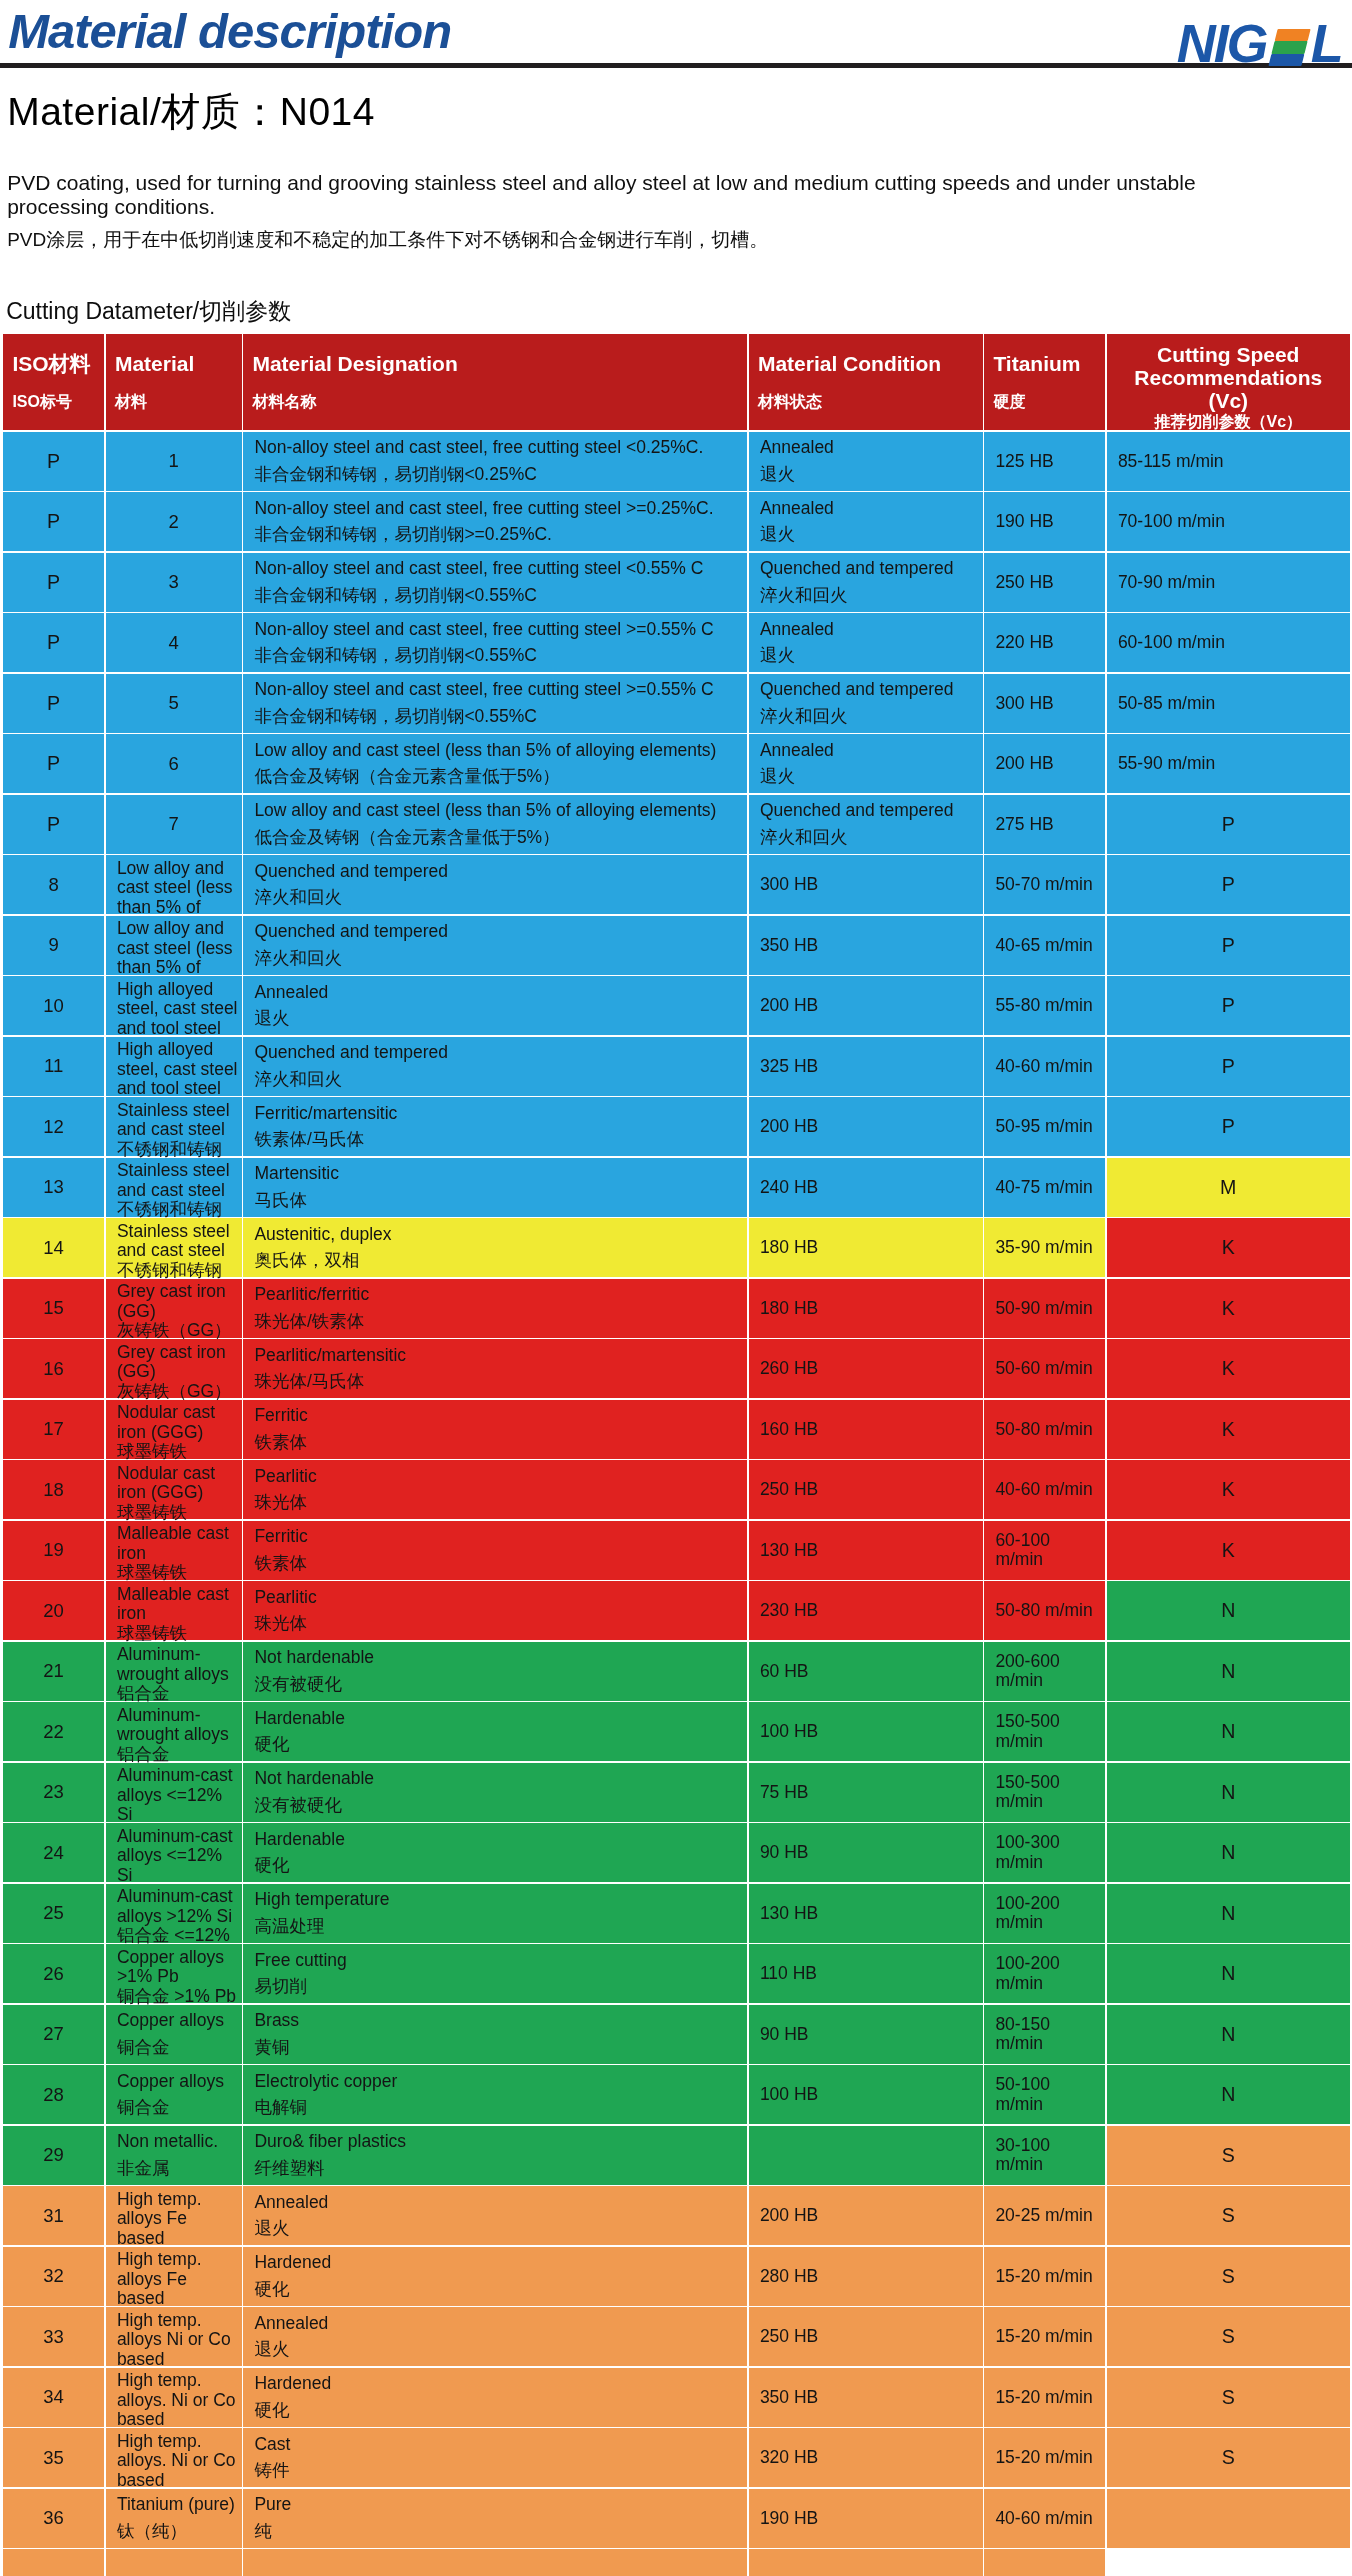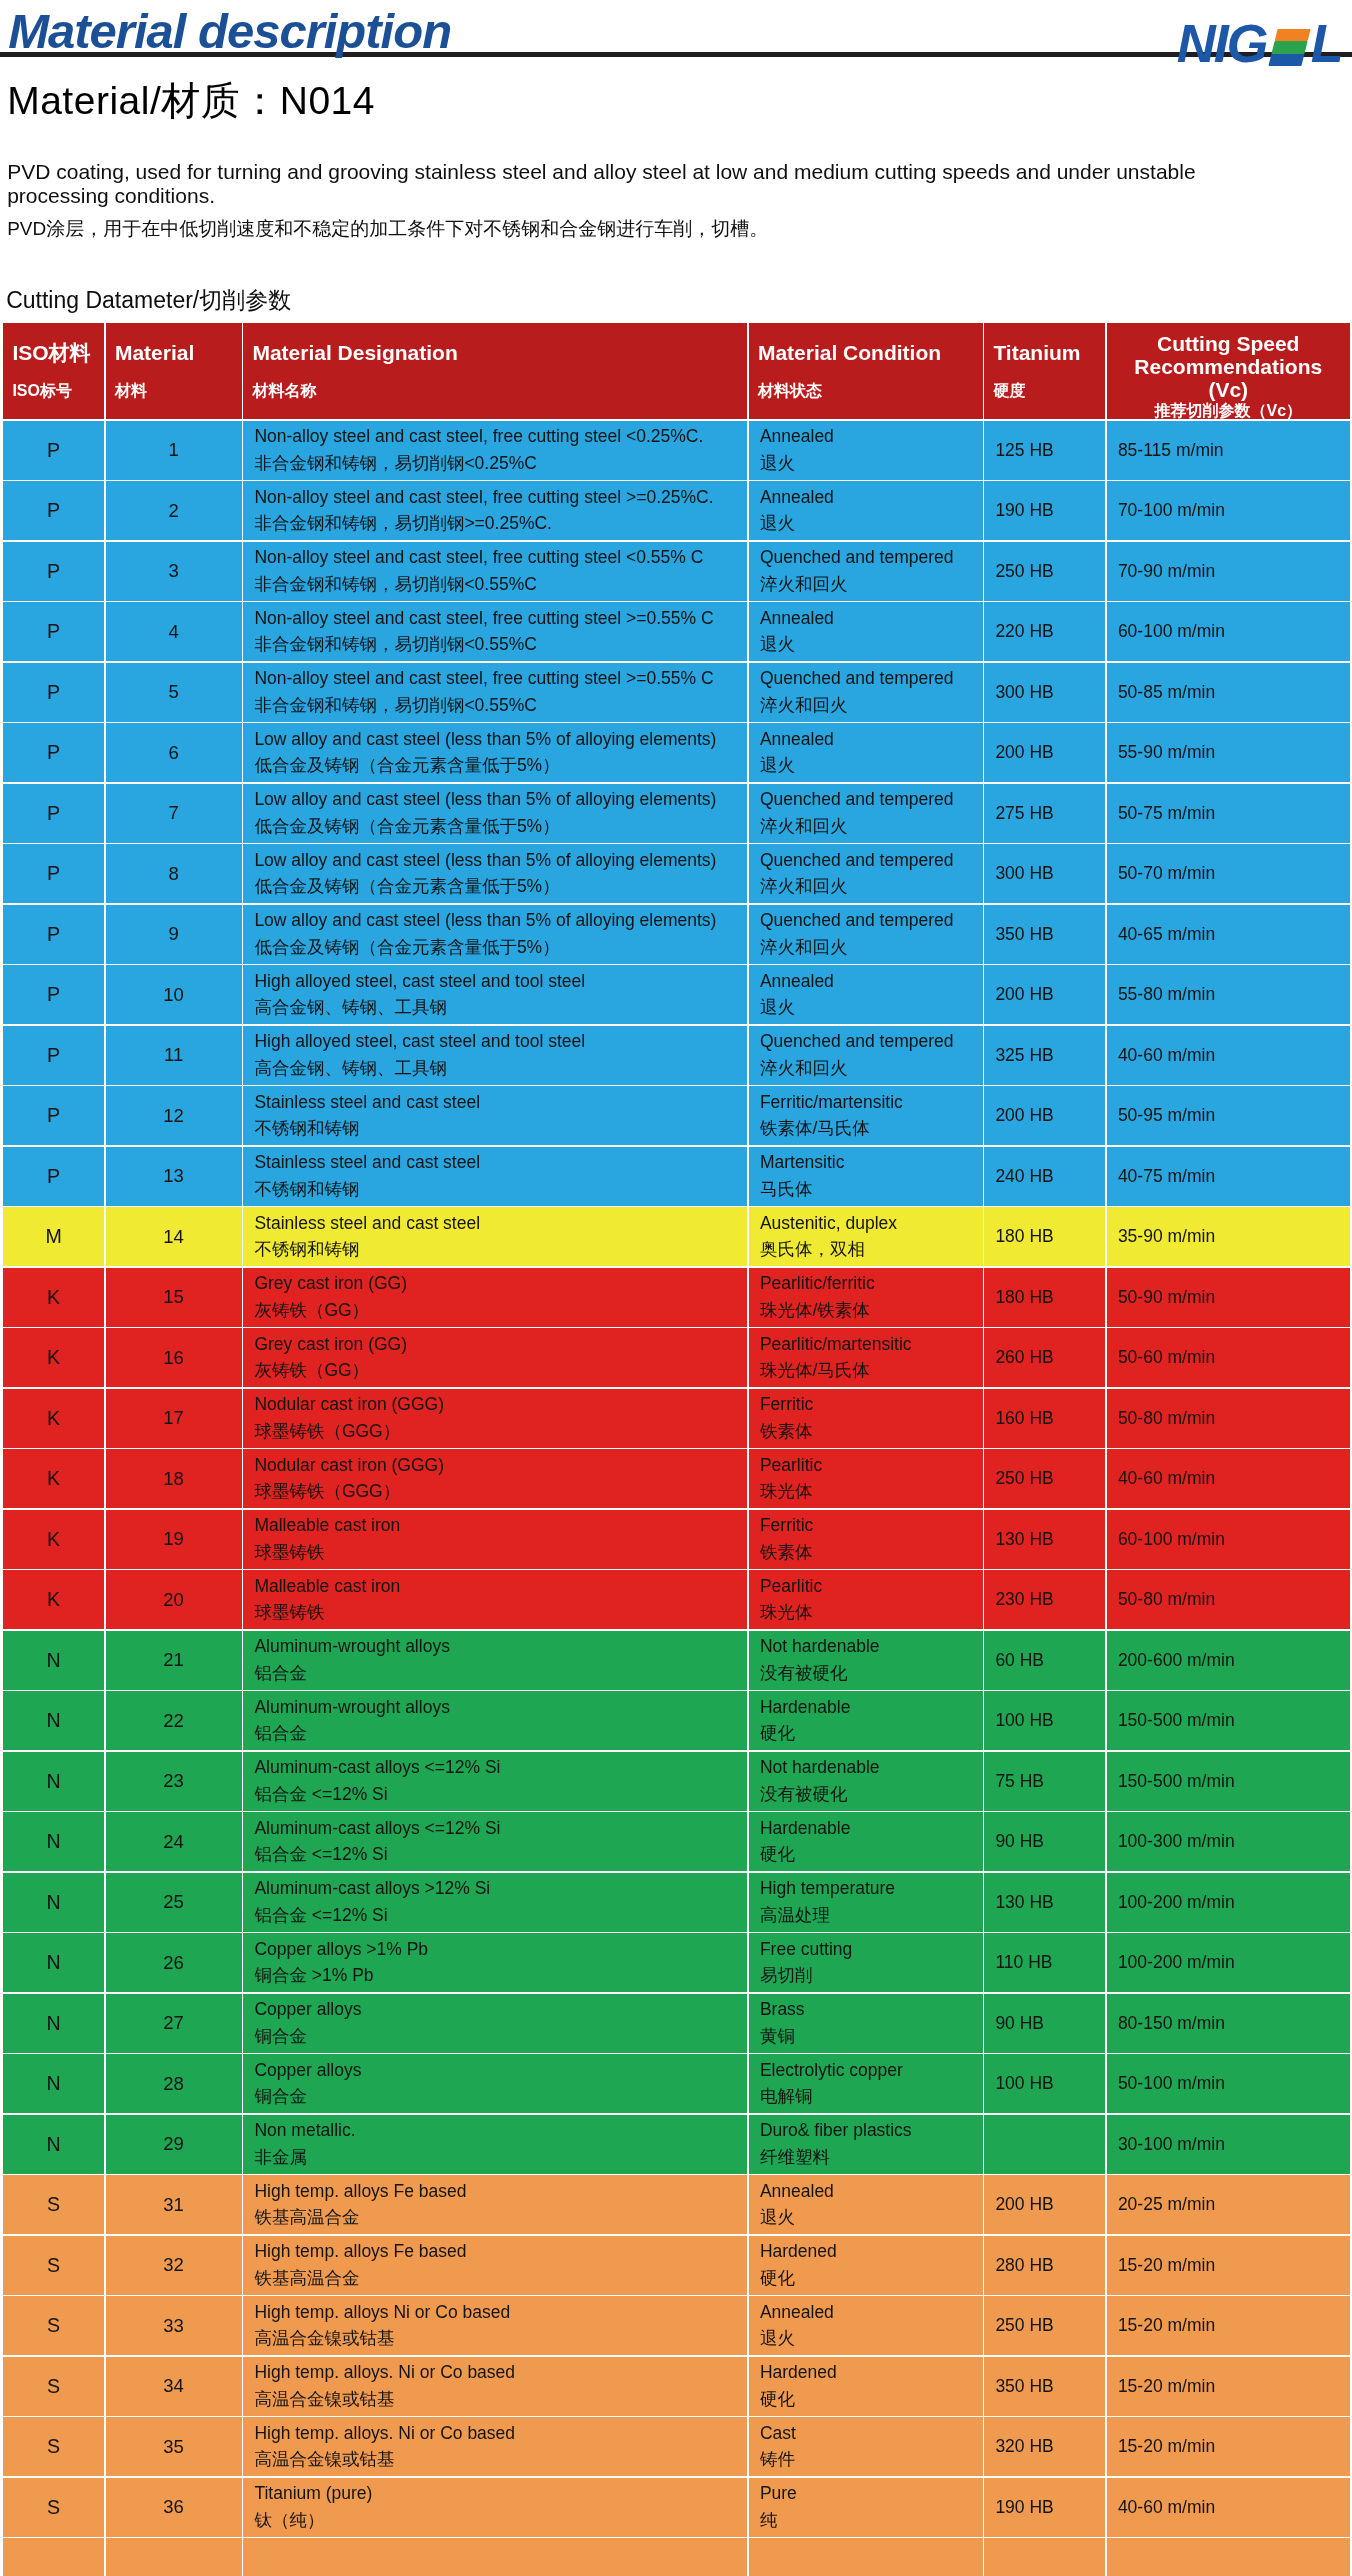--- a/index.html
+++ b/index.html
@@ -1,21 +1,21 @@
 <!DOCTYPE html>
 <html style="font-size:8.2px"><head>
 <meta charset="utf-8">
 <style>
   * { margin:0; padding:0; box-sizing:border-box; }
   html,body { background:#ffffff; }
   body { font-family:"Liberation Sans","DejaVu Sans",sans-serif; color:#141414; }
   .page { position:relative; width:1353px; height:2614px; background:#ffffff; overflow:hidden; }
 
   
-  .doc-header { display:flex; justify-content:space-between; align-items:flex-start; padding:3.1px 11.3px 0 8.2px; height:52px; }
+  .doc-header { display:flex; justify-content:space-between; align-items:flex-start; padding:3.1px 11.3px 0 8.2px; height:63px; }
   .doc-title { font-size:49px; font-weight:800; font-style:italic; color:#1B4F96; letter-spacing:-1px; white-space:nowrap; }
   .logo { display:flex; align-items:flex-end; height:49px; margin-top:15px; }
   .logo-txt { font-size:54px; line-height:47px; font-weight:800; font-style:italic; color:#1C57A8; letter-spacing:-2.1px; }
   .logo-e { width:33px; margin:3.1px 5.2px 1px 6.2px; display:flex; flex-direction:column; justify-content:space-between; transform:skewX(-14deg); }
   .logo-e .bar { height:12.4px; border-radius:1px; }
   .rule { width:1353px; height:4.6px; background:#211E1F; margin-top:0; }
 
   
   .material-title { margin:17.5px 0 0 7.2px; font-size:39px; font-weight:400; color:#000; letter-spacing:0.5px; }
   .desc-en { margin:32px 0 0 7.2px; width:1206px; font-size:21px; line-height:24px; color:#101010; }
@@ -225,23 +225,20 @@
         <div class="td-line">Low alloy and cast steel (less than 5% of alloying elements)</div>
         <div class="td-line">低合金及铸钢（合金元素含量低于5%）</div>
       </div>
       <div class="td g-p">
         <div class="td-line">Quenched and tempered</div>
         <div class="td-line">淬火和回火</div>
       </div>
       <div class="td td-mid g-p">
         <div class="td-line">275 HB</div>
       </div>
-      <div class="td td-mid g-p">
-        <div class="td-line">50-75 m/min</div>
-      </div>
       <div class="td td-center g-p">
         <div class="td-line iso-letter">P</div>
       </div>
       <div class="td td-center g-p">
         <div class="td-line mat-num">8</div>
       </div>
       <div class="td g-p">
         <div class="td-line">Low alloy and cast steel (less than 5% of alloying elements)</div>
         <div class="td-line">低合金及铸钢（合金元素含量低于5%）</div>
       </div>

